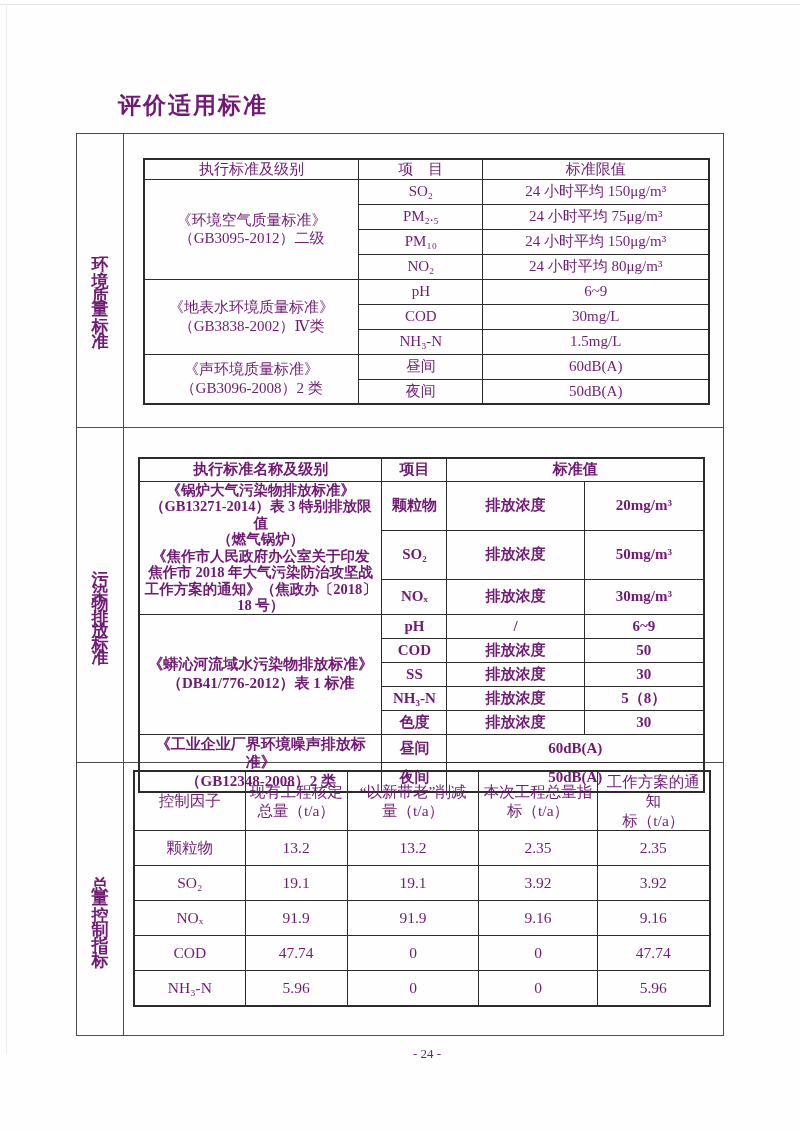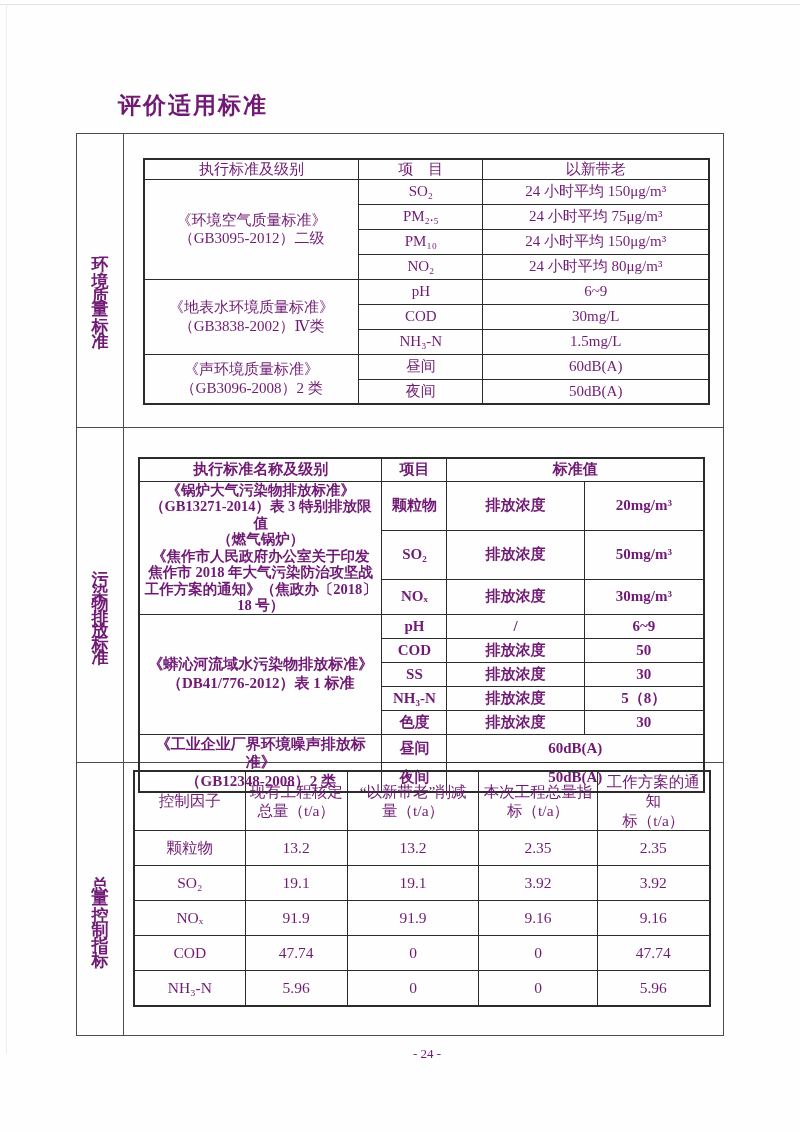--- a/index.html
+++ b/index.html
@@ -65,21 +65,21 @@
         <table class="t1">
           <colgroup>
               <col style="width:38%">
               <col style="width:22%">
               <col style="width:40%">
             </colgroup>
           <tbody>
               <tr class="h">
             <td class="hdr">执行标准及级别</td>
             <td class="hdr">项　目</td>
-            <td class="hdr">以新带老</td>
+            <td class="hdr">标准限值</td>
           </tr>
           <tr>
             <td rowspan="4" class="pre">《环境空气质量标准》
 （GB3095-2012）二级</td>
             <td>SO₂</td>
             <td>24 小时平均 150μg/m³</td>
           </tr>
           <tr>
             <td>PM₂.₅</td>
             <td>24 小时平均 75μg/m³</td>

